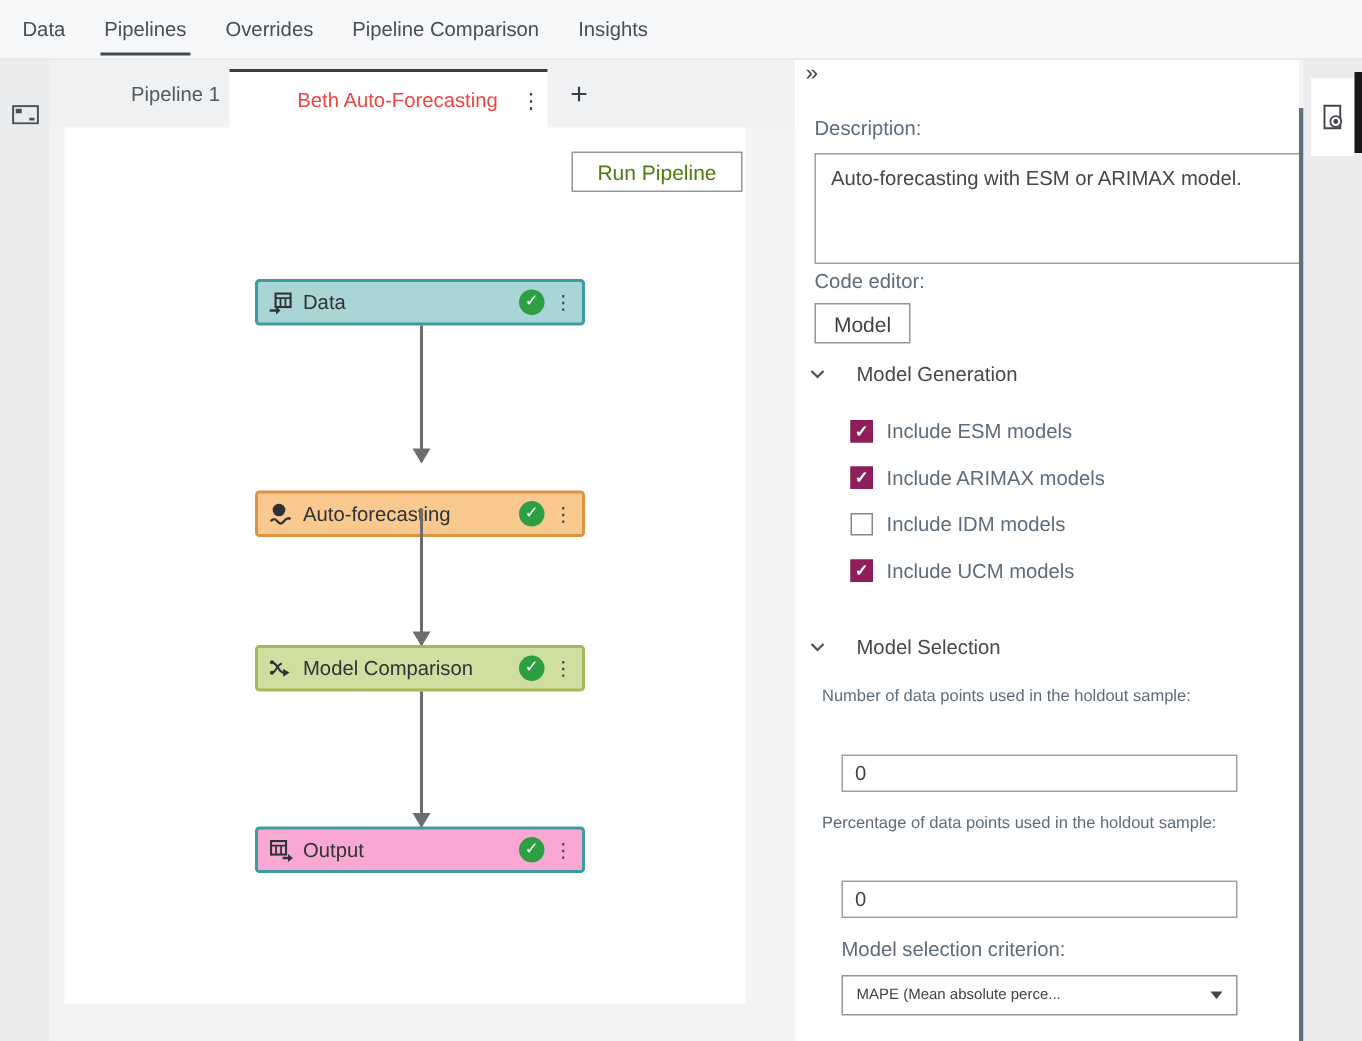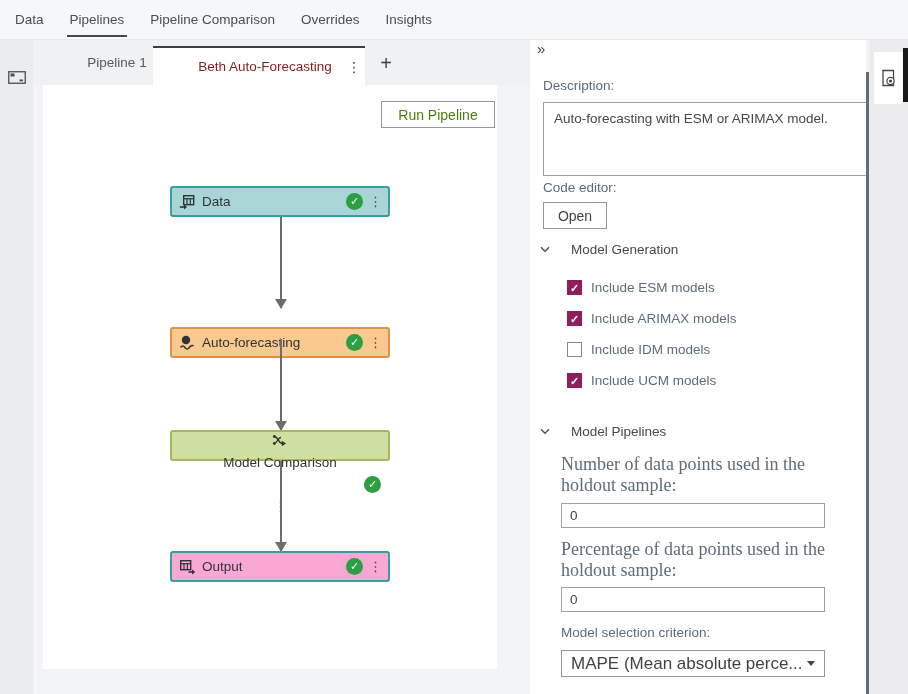--- a/index.html
+++ b/index.html
@@ -20,21 +20,21 @@
   
   .left-rail { position:absolute; left:0; top:40px; width:33px; height:654px; background:#ebecee; }
   .left-rail .rail-icon { position:absolute; left:8px; top:30px; }
   
   .canvas-col { position:absolute; left:33px; top:40px; width:497px; height:654px; background:#f3f4f6; }
   .subtab-bar { position:absolute; left:0; top:0; width:497px; height:45px; background:#eff1f2; }
   .subtab-inactive { position:absolute; left:28px; top:0; width:112px; height:45px;
     line-height:45px; text-align:center; font-size:13.5px; color:#55595d; }
   .subtab-active { position:absolute; left:120px; top:6px; width:212px; height:39px;
     background:#fff; border-top:2px solid #3a3e42; display:flex; align-items:center; }
-  .subtab-active .lbl { flex:1; text-align:center; font-size:13.5px; color:#7f1d1d;margin-left:34px; }
+  .subtab-active .lbl { flex:1; text-align:center; font-size:13.5px; color:#ef4444;margin-left:34px; }
   .tab-kebab { width:22px; text-align:center; font-size:14px; color:#3a3e42; cursor:pointer; }
   .add-tab { position:absolute; left:340px; top:9px; width:26px; height:28px;
     font-size:20px; line-height:28px; text-align:center; color:#3a3e42; cursor:pointer; }
   .canvas { position:absolute; left:10px; top:45px; width:454px; height:584px; background:#ffffff; }
   .run-btn { position:absolute; top:16px; right:2px; width:114px; height:27px;
     background:#fff; border:1px solid #8f979e; font-size:14px; color:#4d7c0f;
     font-family:"Liberation Sans",sans-serif; cursor:pointer; }
   
   .node { position:absolute; left:127px; width:220px; height:31px; border:2px solid;
     border-radius:3px; display:flex; align-items:center; gap:6px; padding:0 7px;
@@ -60,48 +60,48 @@
   .open-btn { position:absolute; left:13px; top:162px; width:64px; height:27px;
     background:#fff; border:1px solid #8f979e; font-size:14px; color:#3f4347;
     font-family:"Liberation Sans",sans-serif; cursor:pointer; }
   .cbx-row { position:absolute; left:37px; display:flex; align-items:center; gap:9px; height:16px;justify-content:flex-end; }
   .cbx { width:15px; height:15px; border:1px solid #7f8890; background:#fff;
     flex:0 0 auto; cursor:pointer; }
   .cbx.checked { background:#8e1f5b; border-color:#8e1f5b; }
   .cbx.checked::after { content:"\2713"; display:block; color:#fff; font-size:11px;
     font-weight:bold; text-align:center; line-height:14px; }
   .cbx-label { font-size:13.5px; color:#5d6c7a; }
-  .field-label { position:absolute; left:31px; width:285px; font-size:18px;
-    color:#5d6c7a; line-height:21px;font-family:Liberation Serif, serif; }
+  .field-label { position:absolute; left:18px; width:285px; font-size:11px;
+    color:#5d6c7a; line-height:21px; }
   .num-input { position:absolute; left:31px; width:264px; height:25px;
     border:1px solid #99a1a8; font-size:13.5px; color:#3f4347; padding:0 8px;
     font-family:"Liberation Sans",sans-serif; outline:none; }
   .dropdown { position:absolute; left:31px; top:610px; width:264px; height:27px;
     border:1px solid #8f979e; background:#fff; display:flex; align-items:center;
-    padding:0 9px; font-size:17px; color:#3f4347; cursor:pointer; }
+    padding:0 9px; font-size:10px; color:#3f4347; cursor:pointer; }
   .dropdown .dd-text { flex:1; white-space:nowrap; overflow:hidden; }
   .dd-caret { width:0; height:0; border-left:4px solid transparent;
     border-right:4px solid transparent; border-top:5px solid #3f4347; flex:0 0 auto; }
   
   .v-scrollbar { position:absolute; left:866px; top:72px; width:3px; height:622px;
     background:#5f6f7d; cursor:pointer; }
   .right-rail { position:absolute; left:869px; top:40px; width:39px; height:654px; background:#ececee; }
   .rail-btn { position:absolute; left:5px; top:12px; width:29px; height:52px;
     background:#fff; display:flex; align-items:center; justify-content:center; cursor:pointer; }
   .edge-bar { position:absolute; left:903px; top:48px; width:5px; height:54px;
     background:#17181a; cursor:pointer; }
 </style>
 </head>
 <body>
 
 <div class="topbar">
   <span class="toptab">Data</span>
   <span class="toptab active">Pipelines</span>
+  <span class="toptab">Overrides</span>
   <span class="toptab">Pipeline Comparison</span>
-  <span class="toptab">Overrides</span>
   <span class="toptab">Insights</span>
 </div>
 
 <div class="left-rail">
   <span class="rail-icon">
     <svg width="18" height="13" viewBox="0 0 18 13">
       <rect x="0.75" y="0.75" width="16.5" height="11.5" fill="none" stroke="#4b4f53" stroke-width="1.3"></rect>
       <rect x="2.5" y="2.5" width="4" height="3" fill="#4b4f53"></rect>
       <rect x="11.5" y="8.5" width="3.5" height="1.8" fill="#4b4f53"></rect>
     </svg>
@@ -146,21 +146,21 @@
           <path d="M1.5 13.5 q2.2 -3 4.4 0 t4.4 0 t4.4 -1.5" fill="none" stroke="#2f3336" stroke-width="1.5"></path>
         </svg>
       </span>
       <span class="node-label">Auto-forecasting</span>
       <span class="status-ok">✓</span>
       <span class="node-kebab">⋮</span>
     </div>
 
     <div class="connector" style="top:254px;height:91px"></div>
 
-    <div class="node" style="top: 345px; background: rgb(206, 223, 159); border-color: rgb(164, 185, 91); flex-direction: column;">
+    <div class="node" style="top: 345px; background: rgb(206, 223, 159); border-color: rgb(164, 185, 91);">
       <span class="node-icon">
         <svg width="17" height="17" viewBox="0 0 17 17">
           <path d="M2 4.5 c4.5 0 4 7 8.5 7" fill="none" stroke="#2f3336" stroke-width="1.5"></path>
           <path d="M2 11.5 c3.5 0 3.5 -6 7 -6" fill="none" stroke="#2f3336" stroke-width="1.3"></path>
           <path d="M9.8 8.8 L14 11.5 L9.8 14.2 Z" fill="#2f3336"></path>
           <circle cx="2.3" cy="4.5" r="1.4" fill="#2f3336"></circle>
           <circle cx="2.3" cy="11.5" r="1.4" fill="#2f3336"></circle>
         </svg>
       </span>
       <span class="node-label">Model Comparison</span>
@@ -188,21 +188,21 @@
   </div>
 </div>
 
 <div class="panel">
   <span class="collapse-btn">»</span>
 
   <span class="p-label" style="left:13px;top:38px">Description:</span>
   <textarea class="desc-area" style="">Auto-forecasting with ESM or ARIMAX model.</textarea>
 
   <span class="p-label" style="left:13px;top:140px">Code editor:</span>
-  <button class="open-btn">Open</button>
+  <button class="open-btn">Model</button>
 
   <div class="p-header" style="left:10px;top:202px">
     <svg width="10" height="7" viewBox="0 0 10 7">
       <polyline points="1,1.3 5,5.3 9,1.3" fill="none" stroke="#4d5256" stroke-width="1.5"></polyline>
     </svg>
     <span>Model Generation</span>
   </div>
 
   <div class="cbx-row" style="top:239px">
     <span class="cbx checked"></span>
@@ -218,21 +218,21 @@
   </div>
   <div class="cbx-row" style="top:332px">
     <span class="cbx checked"></span>
     <span class="cbx-label">Include UCM models</span>
   </div>
 
   <div class="p-header" style="left:10px;top:384px">
     <svg width="10" height="7" viewBox="0 0 10 7">
       <polyline points="1,1.3 5,5.3 9,1.3" fill="none" stroke="#4d5256" stroke-width="1.5"></polyline>
     </svg>
-    <span>Model Pipelines</span>
+    <span>Model Selection</span>
   </div>
 
   <span class="field-label" style="top:414px">Number of data points used in the holdout sample:</span>
   <input class="num-input" style="top: 463px;" value="0">
 
   <span class="field-label" style="top:499px">Percentage of data points used in the holdout sample:</span>
   <input class="num-input" style="top: 547px;" value="0">
 
   <span class="p-label" style="left:31px;top:585px">Model selection criterion:</span>
   <div class="dropdown">

